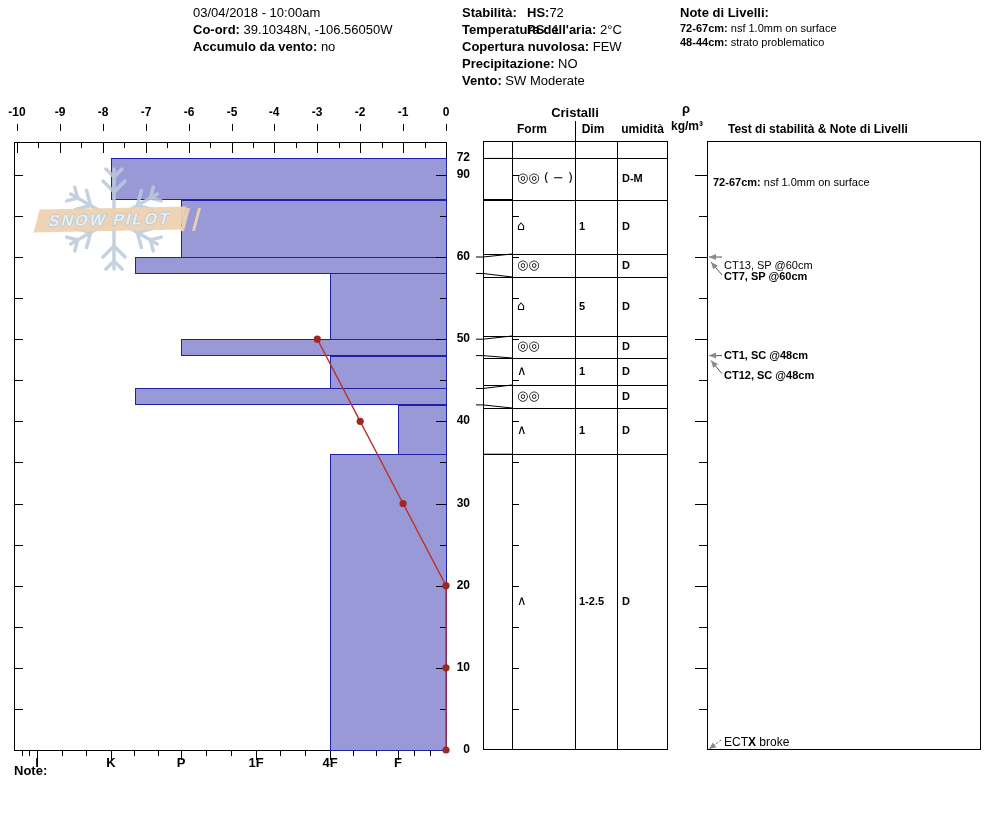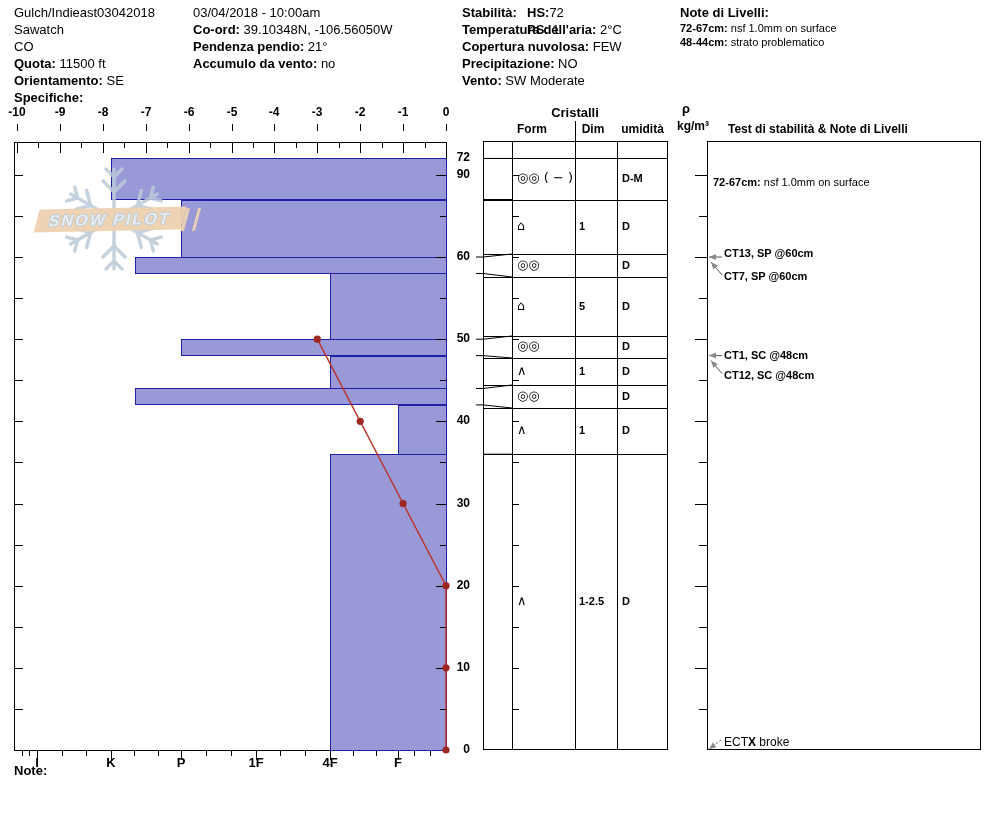--- a/index.html
+++ b/index.html
@@ -20,33 +20,24 @@
           transform:skewX(-16deg) rotate(-1.2deg);z-index:3;opacity:.95;}
   #flake{position:absolute;left:60px;top:163px;z-index:2;opacity:.85;}
   #chart{position:absolute;left:0;top:0;width:994px;height:840px;}
   #overlay{position:absolute;left:0;top:0;z-index:5;pointer-events:none;}
 </style>
 </head>
 <body>
 
 <div class="page">
 
-  <div class="hd" style="left:14px;top:4px">
-    <div>Gulch/Indieast03042018</div>
-    <div>Sawatch</div>
-    <div>CO</div>
-    <div><b>Quota:</b> <span>11500 ft</span></div>
-    <div><b>Orientamento:</b> <span>SE</span></div>
-    <div><b>Specifiche:</b></div>
-  </div>
 
   <div class="hd" style="left:193px;top:4px">
     <div>03/04/2018 - 10:00am</div>
     <div><b>Co-ord:</b> <span>39.10348N, -106.56050W</span></div>
-    <div><b>Pendenza pendio:</b> <span>21°</span></div>
     <div><b>Accumulo da vento:</b> <span>no</span></div>
   </div>
 
   <div class="hd" style="left:462px;top:4px">
     <div><b>Stabilità:</b></div>
     <div><b>Temperatura dell'aria:</b> <span>2°C</span></div>
     <div><b>Copertura nuvolosa:</b> <span>FEW</span></div>
     <div><b>Precipitazione:</b> <span>NO</span></div>
     <div><b>Vento:</b>  <span>SW Moderate</span></div>
   </div>
@@ -238,21 +229,21 @@
       <div class="a sym" style="left: 517px; top: 388px; font-size: 13px; z-index: 3; white-space: nowrap;">◎◎</div>
       <div class="a" style="left: 622px; top: 390px; font-size: 11px; font-weight: bold; z-index: 3; white-space: nowrap;">D</div>
       <div class="a sym" style="left: 517px; top: 422px; font-size: 13px; z-index: 3; white-space: nowrap;">∧</div>
       <div class="a" style="left: 579px; top: 424px; font-size: 11px; font-weight: bold; z-index: 3; white-space: nowrap;">1</div>
       <div class="a" style="left: 622px; top: 424px; font-size: 11px; font-weight: bold; z-index: 3; white-space: nowrap;">D</div>
       <div class="a sym" style="left: 517px; top: 593px; font-size: 13px; z-index: 3; white-space: nowrap;">∧</div>
       <div class="a" style="left: 579px; top: 595px; font-size: 11px; font-weight: bold; z-index: 3; white-space: nowrap;">1-2.5</div>
       <div class="a" style="left: 622px; top: 595px; font-size: 11px; font-weight: bold; z-index: 3; white-space: nowrap;">D</div>
       <div class="a" style="left: 707px; top: 141px; width: 274px; height: 609px; border: 1px solid rgb(0, 0, 0); z-index: 2;"></div>
       <div class="a" style="left: 713px; top: 176px; font-size: 11px; white-space: nowrap; z-index: 3;"><b>72-67cm:</b><span> nsf 1.0mm on surface</span></div>
-      <div class="a" style="left: 724px; top: 247px; font-size: 11px; font-weight: bold; z-index: 3; white-space: nowrap;">CT13, SP @60cm</div>
+      <div class="a" style="left: 724px; top: 259px; font-size: 11px; font-weight: normal; z-index: 3; white-space: nowrap;">CT13, SP @60cm</div>
       <div class="a" style="left: 724px; top: 270px; font-size: 11px; font-weight: bold; z-index: 3; white-space: nowrap;">CT7, SP @60cm</div>
       <div class="a" style="left: 724px; top: 349px; font-size: 11px; font-weight: bold; z-index: 3; white-space: nowrap;">CT1, SC @48cm</div>
       <div class="a" style="left: 724px; top: 369px; font-size: 11px; font-weight: bold; z-index: 3; white-space: nowrap;">CT12, SC @48cm</div>
       <div class="a" style="left: 724px; top: 735px; font-size: 12px; white-space: nowrap; z-index: 3;"><span>ECT</span><b>X</b><span> broke</span></div>
     </div>
 
   <svg id="flake" width="108" height="112" viewBox="-54 -56 108 112">
     <g stroke="#bccbd8" stroke-width="3.5" fill="none" stroke-linecap="round">
       <g id="sp">
           <line x1="0" y1="0" x2="0" y2="-50"></line>
@@ -269,21 +260,21 @@
     </g>
   </svg>
   <div id="banner"><span>SNOW PILOT</span></div>
   <div id="banner-slash"></div>
 
   <div class="a" style="left:520px;top:105px;width:110px;text-align:center;font-weight:bold;font-size:13px">Cristalli</div>
   <div class="a" style="left:512px;top:122px;width:40px;text-align:center;font-weight:bold;font-size:12px">Form</div>
   <div class="a" style="left:577px;top:122px;width:32px;text-align:center;font-weight:bold;font-size:12px">Dim</div>
   <div class="a" style="left:617px;top:122px;width:51px;text-align:center;font-weight:bold;font-size:12px">umidità</div>
   <div class="a" style="left:671px;top:101px;width:30px;text-align:center;font-weight:bold;font-size:13px">ρ</div>
-  <div class="a" style="left:671px;top:119px;width:44px;text-align:center;font-weight:bold;font-size:12px">kg/m³</div>
+  <div class="a" style="left:671px;top:119px;width:44px;font-weight:bold;font-size:12px">kg/m³</div>
   <div class="a" style="left:728px;top:122px;font-weight:bold;font-size:12px;white-space:nowrap">Test di stabilità &amp; Note di Livelli</div>
   <div class="a" style="left:575px;top:121px;width:1px;height:20px;background:#000"></div>
 
   <svg id="overlay" width="994" height="840">
       <line x1="483" y1="158.4324324324324" x2="512" y2="158.4324324324324" stroke="#000" stroke-width="1"></line>
       <line x1="483" y1="199.51351351351354" x2="512" y2="199.51351351351354" stroke="#000" stroke-width="1"></line>
       <line x1="483" y1="257.027027027027" x2="512" y2="254" stroke="#000" stroke-width="1"></line>
       <line x1="476" y1="257.027027027027" x2="483" y2="257.027027027027" stroke="#000" stroke-width="1"></line>
       <line x1="483" y1="273.4594594594595" x2="512" y2="277" stroke="#000" stroke-width="1"></line>
       <line x1="476" y1="273.4594594594595" x2="483" y2="273.4594594594595" stroke="#000" stroke-width="1"></line>

